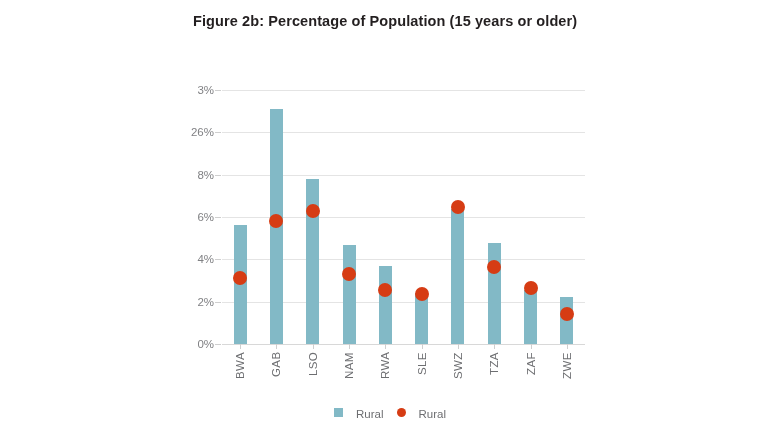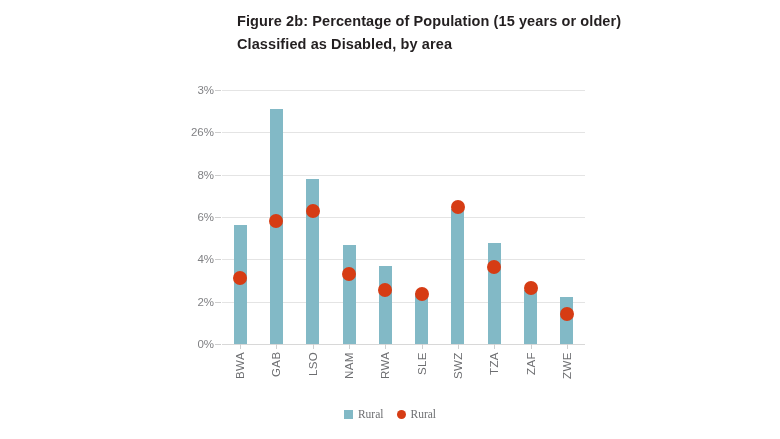--- a/index.html
+++ b/index.html
@@ -22,21 +22,20 @@
     height: 439px;
     background: #ffffff;
   }
 
   
   #title-block {
     position: absolute;
     left: 193px;
     top: 10px;
     width: 430px;
-    margin-left: 44px;
   }
   .title-line {
     font-size: 14.5px;
     font-weight: bold;
     color: #231f20;
     line-height: 23px;
     letter-spacing: 0.1px;
     white-space: nowrap;
   }
 
@@ -139,23 +138,22 @@
     left: 0;
     top: 408px;
     width: 780px;
     display: flex;
     justify-content: center;
     align-items: center;
     gap: 13px;
   }
   .legend-item {
     display: flex;
-    align-items: center;
-    gap: 5px;
-    font-family: Liberation Serif, serif;
+    align-items: flex-start;
+    gap: 13px;
   }
   .legend-swatch-square {
     width: 9px;
     height: 9px;
     background: #82b9c6;
     display: inline-block;
   }
   .legend-swatch-circle {
     width: 9px;
     height: 9px;
@@ -168,21 +166,20 @@
     color: #6d6e71;
   }
 </style>
 </head>
 <body>
 
 <div id="figure">
 
   <div id="title-block">
     <div class="title-line">Figure 2b: Percentage of Population (15 years or older)</div>
-    <div class="title-line">Classified as Disabled, by area</div>
   </div>
 
   <div id="plot-wrap">
 
     <div id="ytick-labels">
         <div class="ytick-label" style="top: 254px;">0%</div>
         <div class="ytick-label" style="top: 211.667px;">2%</div>
         <div class="ytick-label" style="top: 169.333px;">4%</div>
         <div class="ytick-label" style="top: 127px;">6%</div>
         <div class="ytick-label" style="top: 84.6667px;">8%</div>

